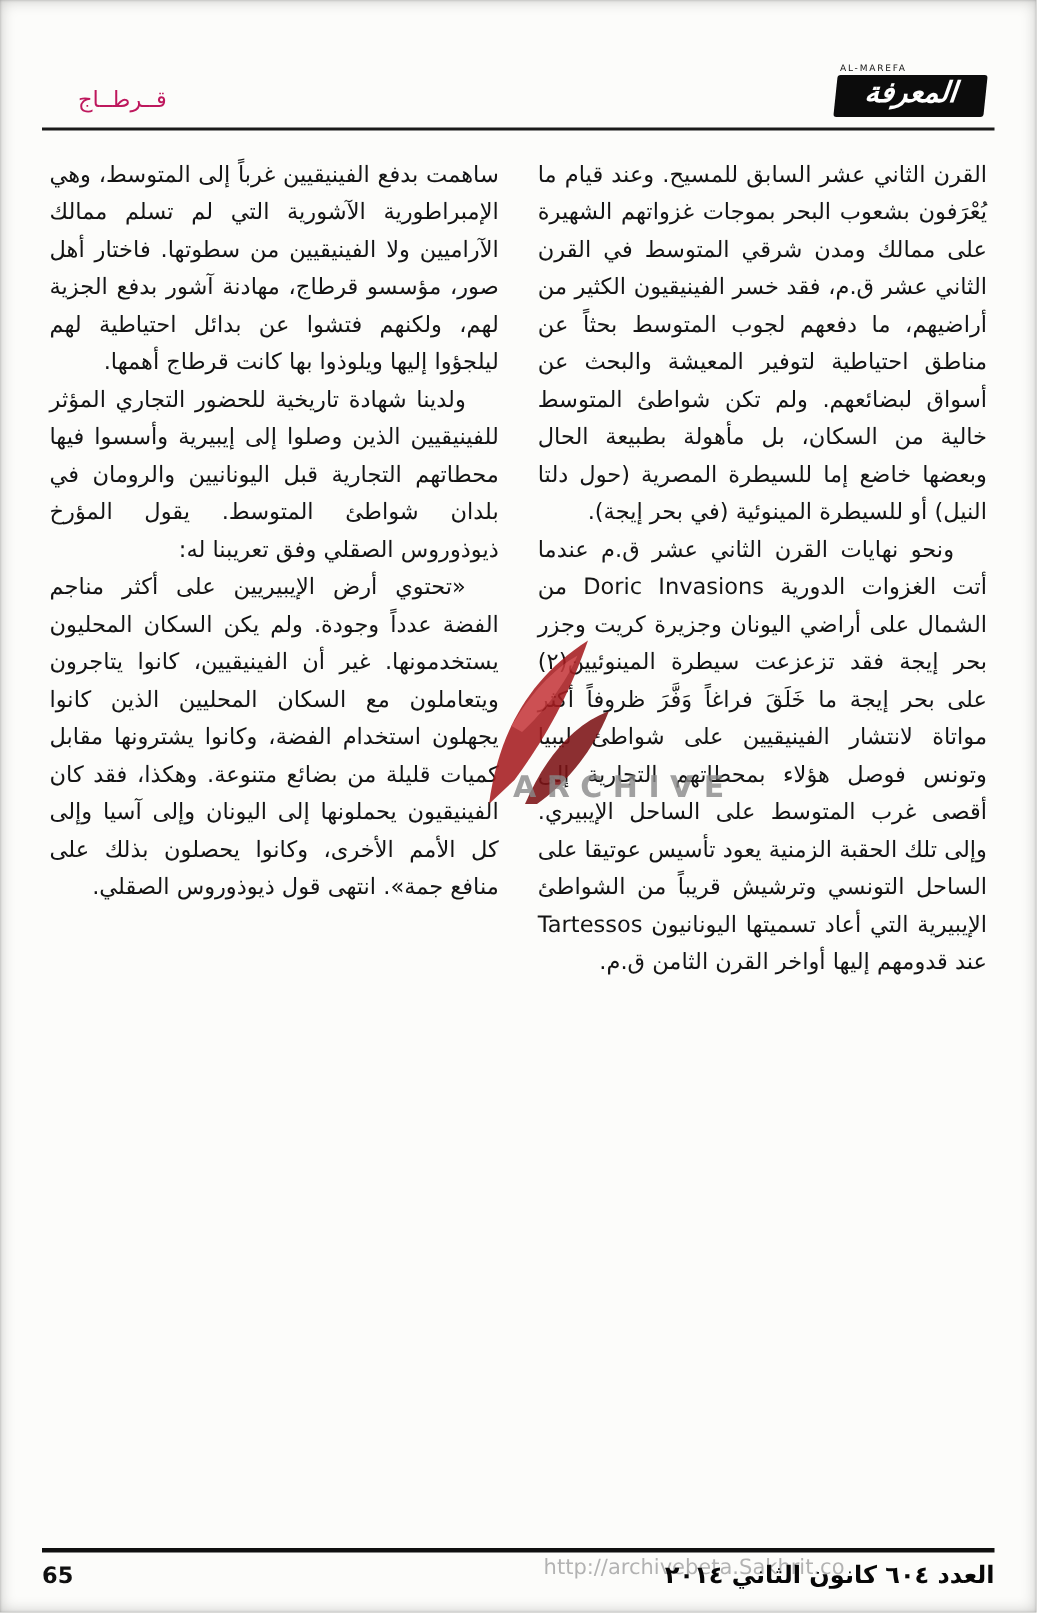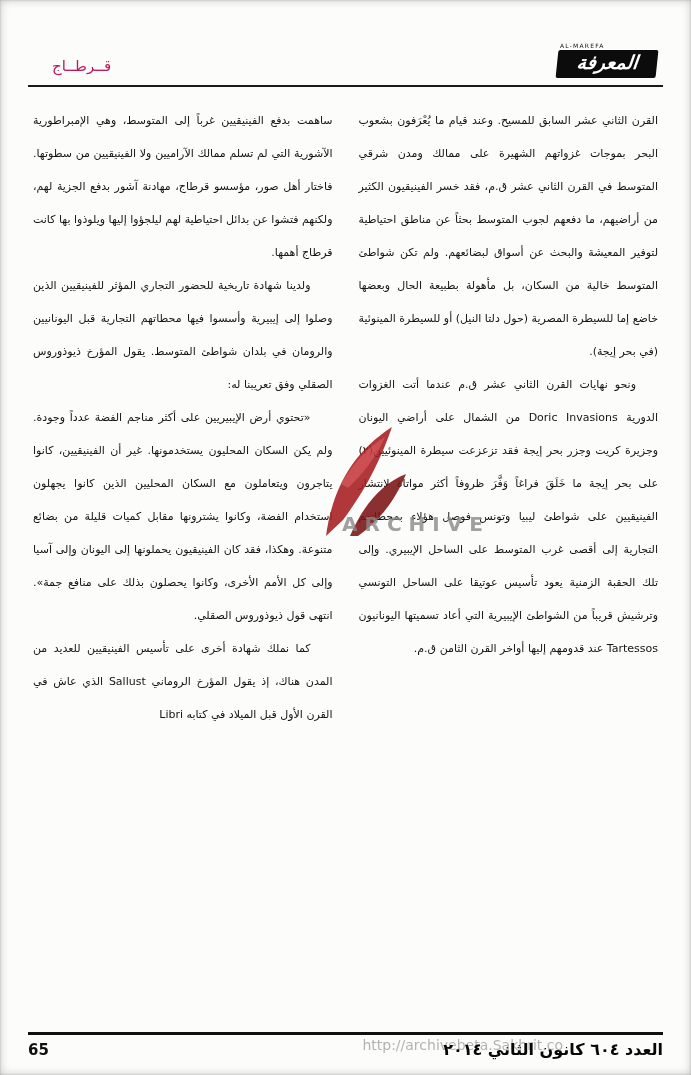--- a/index.html
+++ b/index.html
@@ -49,21 +49,21 @@
     height:2px; background:#1a1a1a;
   }
 
   
   .content {
     position:absolute; top:104px; left:33px; right:33px;
     display:flex; gap:26px; direction:rtl;
   }
   .col { flex:1; min-width:0; }
   .col p {
-    font-size:11px; line-height:33px;
+    font-size:15px; line-height:25px;
     text-align:justify;
     direction:rtl;
     color:#141414;
   }
   .col p.indent { text-indent:22px; }
 
   
   .watermark {
     position:absolute; left:318px; top:422px;
     width:180px; height:140px;
@@ -114,21 +114,20 @@
 
     <div class="col">
       <p>القرن الثاني عشر السابق للمسيح. وعند قيام ما يُعْرَفون بشعوب البحر بموجات غزواتهم الشهيرة على ممالك ومدن شرقي المتوسط في القرن الثاني عشر ق.م، فقد خسر الفينيقيون الكثير من أراضيهم، ما دفعهم لجوب المتوسط بحثاً عن مناطق احتياطية لتوفير المعيشة والبحث عن أسواق لبضائعهم. ولم تكن شواطئ المتوسط خالية من السكان، بل مأهولة بطبيعة الحال وبعضها خاضع إما للسيطرة المصرية (حول دلتا النيل) أو للسيطرة المينوئية (في بحر إيجة).</p>
       <p class="indent">ونحو نهايات القرن الثاني عشر ق.م عندما أتت الغزوات الدورية Doric Invasions من الشمال على أراضي اليونان وجزيرة كريت وجزر بحر إيجة فقد تزعزعت سيطرة المينوئيين(٢) على بحر إيجة ما خَلَقَ فراغاً وَفَّرَ ظروفاً أكثر مواتاة لانتشار الفينيقيين على شواطئ ليبيا وتونس فوصل هؤلاء بمحطاتهم التجارية إلى أقصى غرب المتوسط على الساحل الإيبيري. وإلى تلك الحقبة الزمنية يعود تأسيس عوتيقا على الساحل التونسي وترشيش قريباً من الشواطئ الإيبيرية التي أعاد تسميتها اليونانيون Tartessos عند قدومهم إليها أواخر القرن الثامن ق.م.</p>
     </div>
 
     <div class="col">
       <p>ساهمت بدفع الفينيقيين غرباً إلى المتوسط، وهي الإمبراطورية الآشورية التي لم تسلم ممالك الآراميين ولا الفينيقيين من سطوتها. فاختار أهل صور، مؤسسو قرطاج، مهادنة آشور بدفع الجزية لهم، ولكنهم فتشوا عن بدائل احتياطية لهم ليلجؤوا إليها ويلوذوا بها كانت قرطاج أهمها.</p>
       <p class="indent">ولدينا شهادة تاريخية للحضور التجاري المؤثر للفينيقيين الذين وصلوا إلى إيبيرية وأسسوا فيها محطاتهم التجارية قبل اليونانيين والرومان في بلدان شواطئ المتوسط. يقول المؤرخ ذيوذوروس الصقلي وفق تعريبنا له:</p>
       <p class="indent">«تحتوي أرض الإيبيريين على أكثر مناجم الفضة عدداً وجودة. ولم يكن السكان المحليون يستخدمونها. غير أن الفينيقيين، كانوا يتاجرون ويتعاملون مع السكان المحليين الذين كانوا يجهلون استخدام الفضة، وكانوا يشترونها مقابل كميات قليلة من بضائع متنوعة. وهكذا، فقد كان الفينيقيون يحملونها إلى اليونان وإلى آسيا وإلى كل الأمم الأخرى، وكانوا يحصلون بذلك على منافع جمة». انتهى قول ذيوذوروس الصقلي.</p>
-      <p class="indent">كما نملك شهادة أخرى على تأسيس الفينيقيين للعديد من المدن هناك، إذ يقول المؤرخ الروماني Sallust الذي عاش في القرن الأول قبل الميلاد في كتابه Libri</p>
     </div>
 
   </div>
 
   <div class="watermark">
     <svg class="wm-shape" width="92" height="120" viewBox="0 0 92 120" aria-hidden="true">
       <path d="M8 114 C14 70 32 32 74 5 C61 42 47 68 25 98 Z" fill="#a61c20"></path>
       <path d="M32 114 C44 86 62 62 88 52 C76 82 57 102 40 114 Z" fill="#7d1316"></path>
       <path d="M23 62 C35 41 51 24 67 15 C59 34 44 53 30 66 Z" fill="#c6393c"></path>
     </svg>

